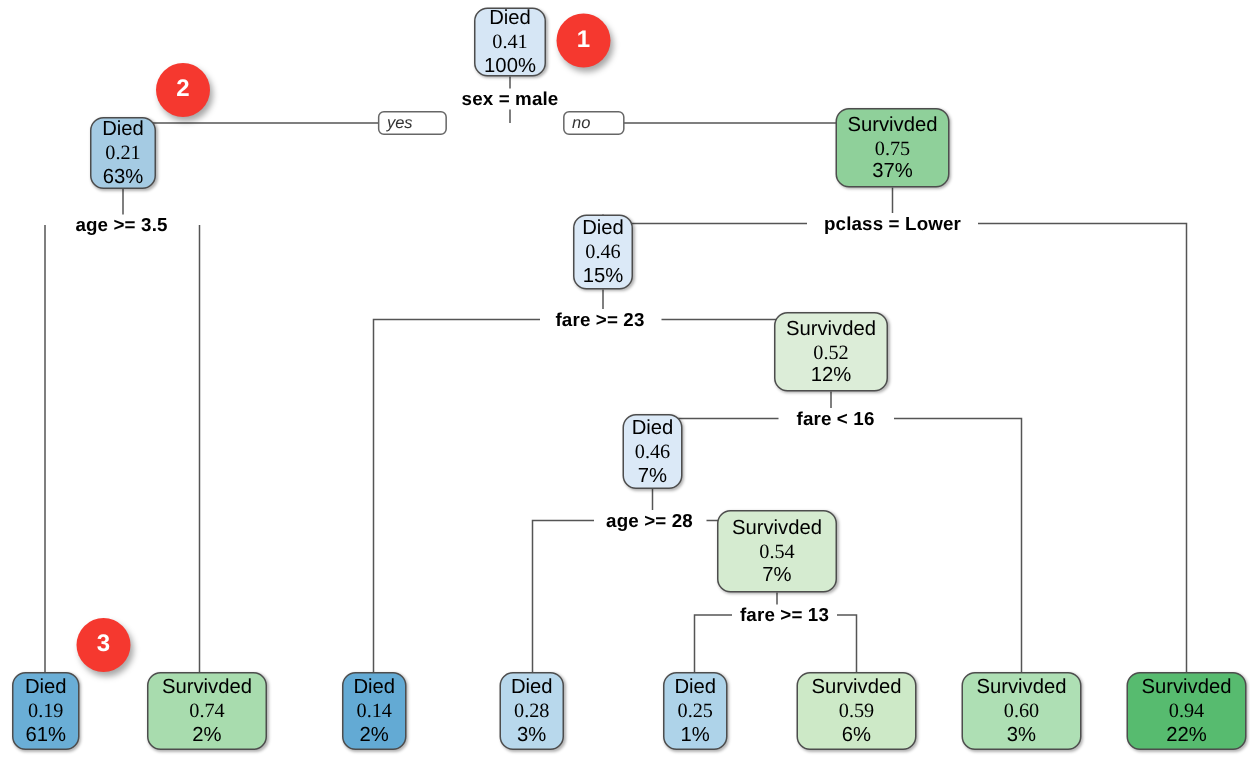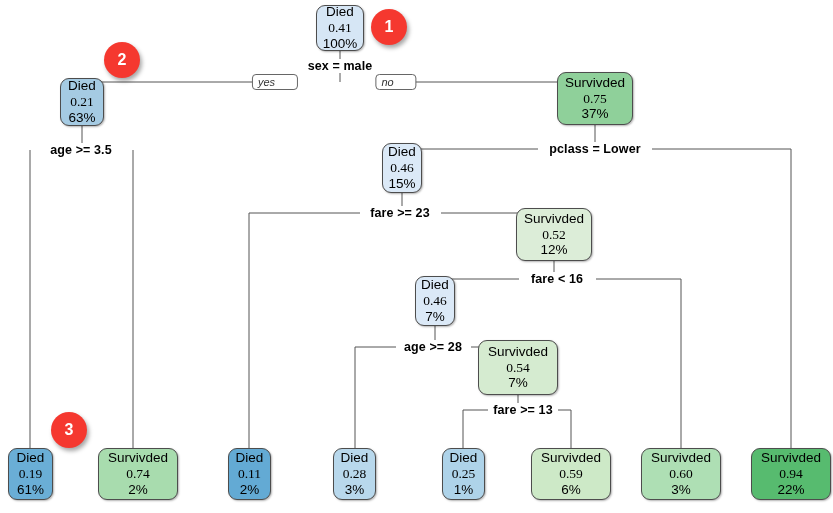--- a/index.html
+++ b/index.html
@@ -156,21 +156,21 @@
         <span class="n-prob">0.19</span>
         <span class="n-pct">61%</span>
       </div>
       <div class="node" style="left: 98px; top: 448px; width: 80px; height: 52px; background: rgb(168, 220, 174);">
         <span class="n-label">Survivded</span>
         <span class="n-prob">0.74</span>
         <span class="n-pct">2%</span>
       </div>
       <div class="node" style="left: 228px; top: 448px; width: 43px; height: 52px; background: rgb(99, 170, 212);">
         <span class="n-label">Died</span>
-        <span class="n-prob">0.11</span>
+        <span class="n-prob">0.14</span>
         <span class="n-pct">2%</span>
       </div>
       <div class="node" style="left: 333px; top: 448px; width: 43px; height: 52px; background: rgb(184, 216, 236);">
         <span class="n-label">Died</span>
         <span class="n-prob">0.28</span>
         <span class="n-pct">3%</span>
       </div>
       <div class="node" style="left: 442px; top: 448px; width: 43px; height: 52px; background: rgb(174, 211, 233);">
         <span class="n-label">Died</span>
         <span class="n-prob">0.25</span>

